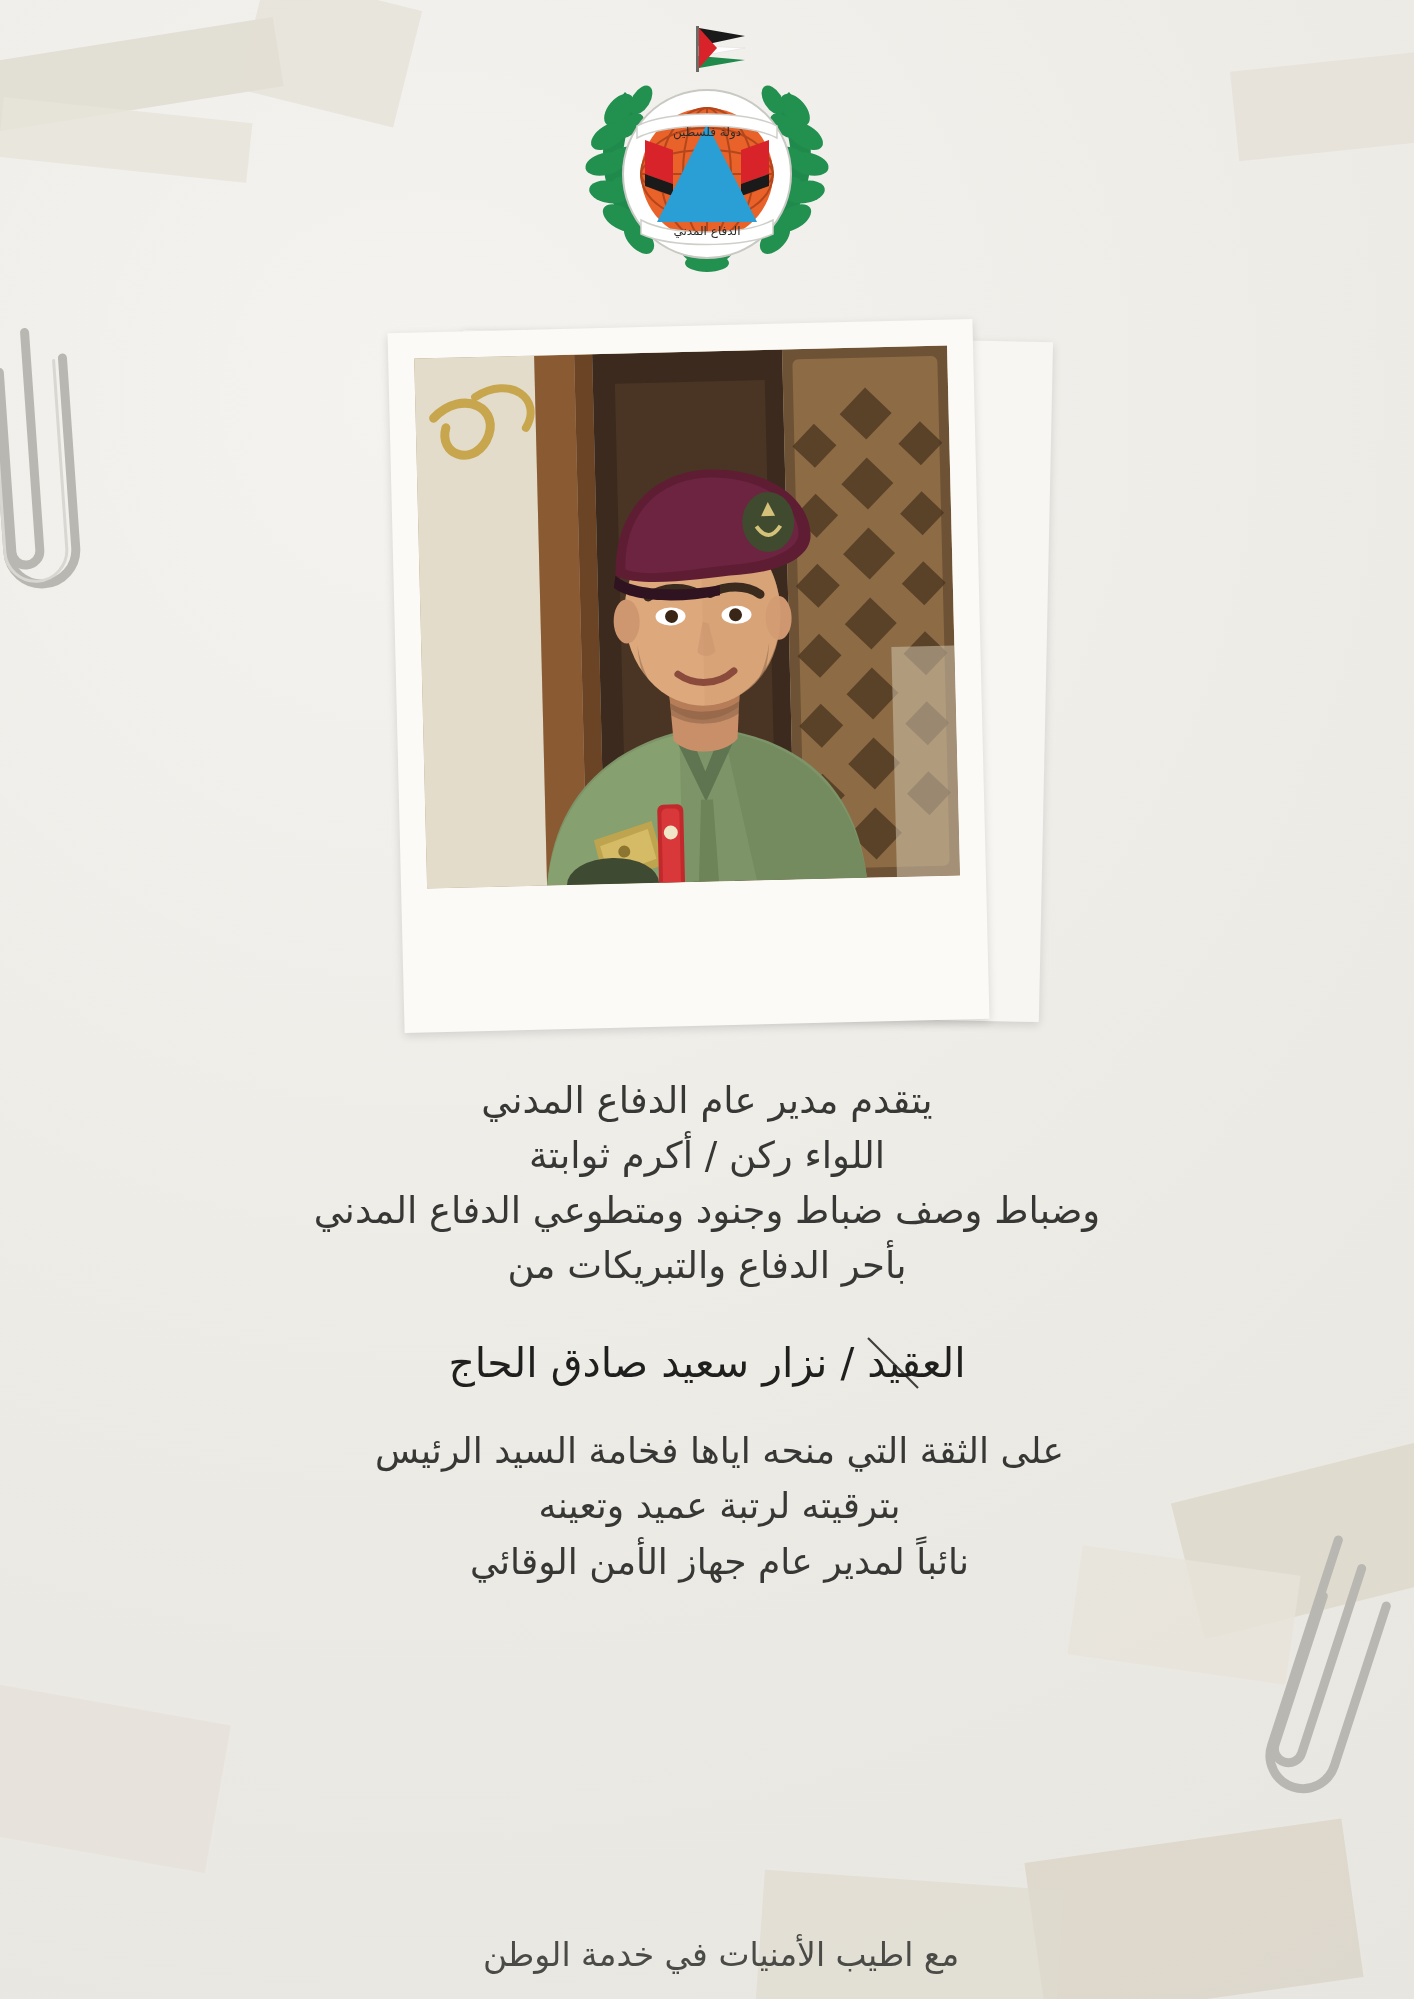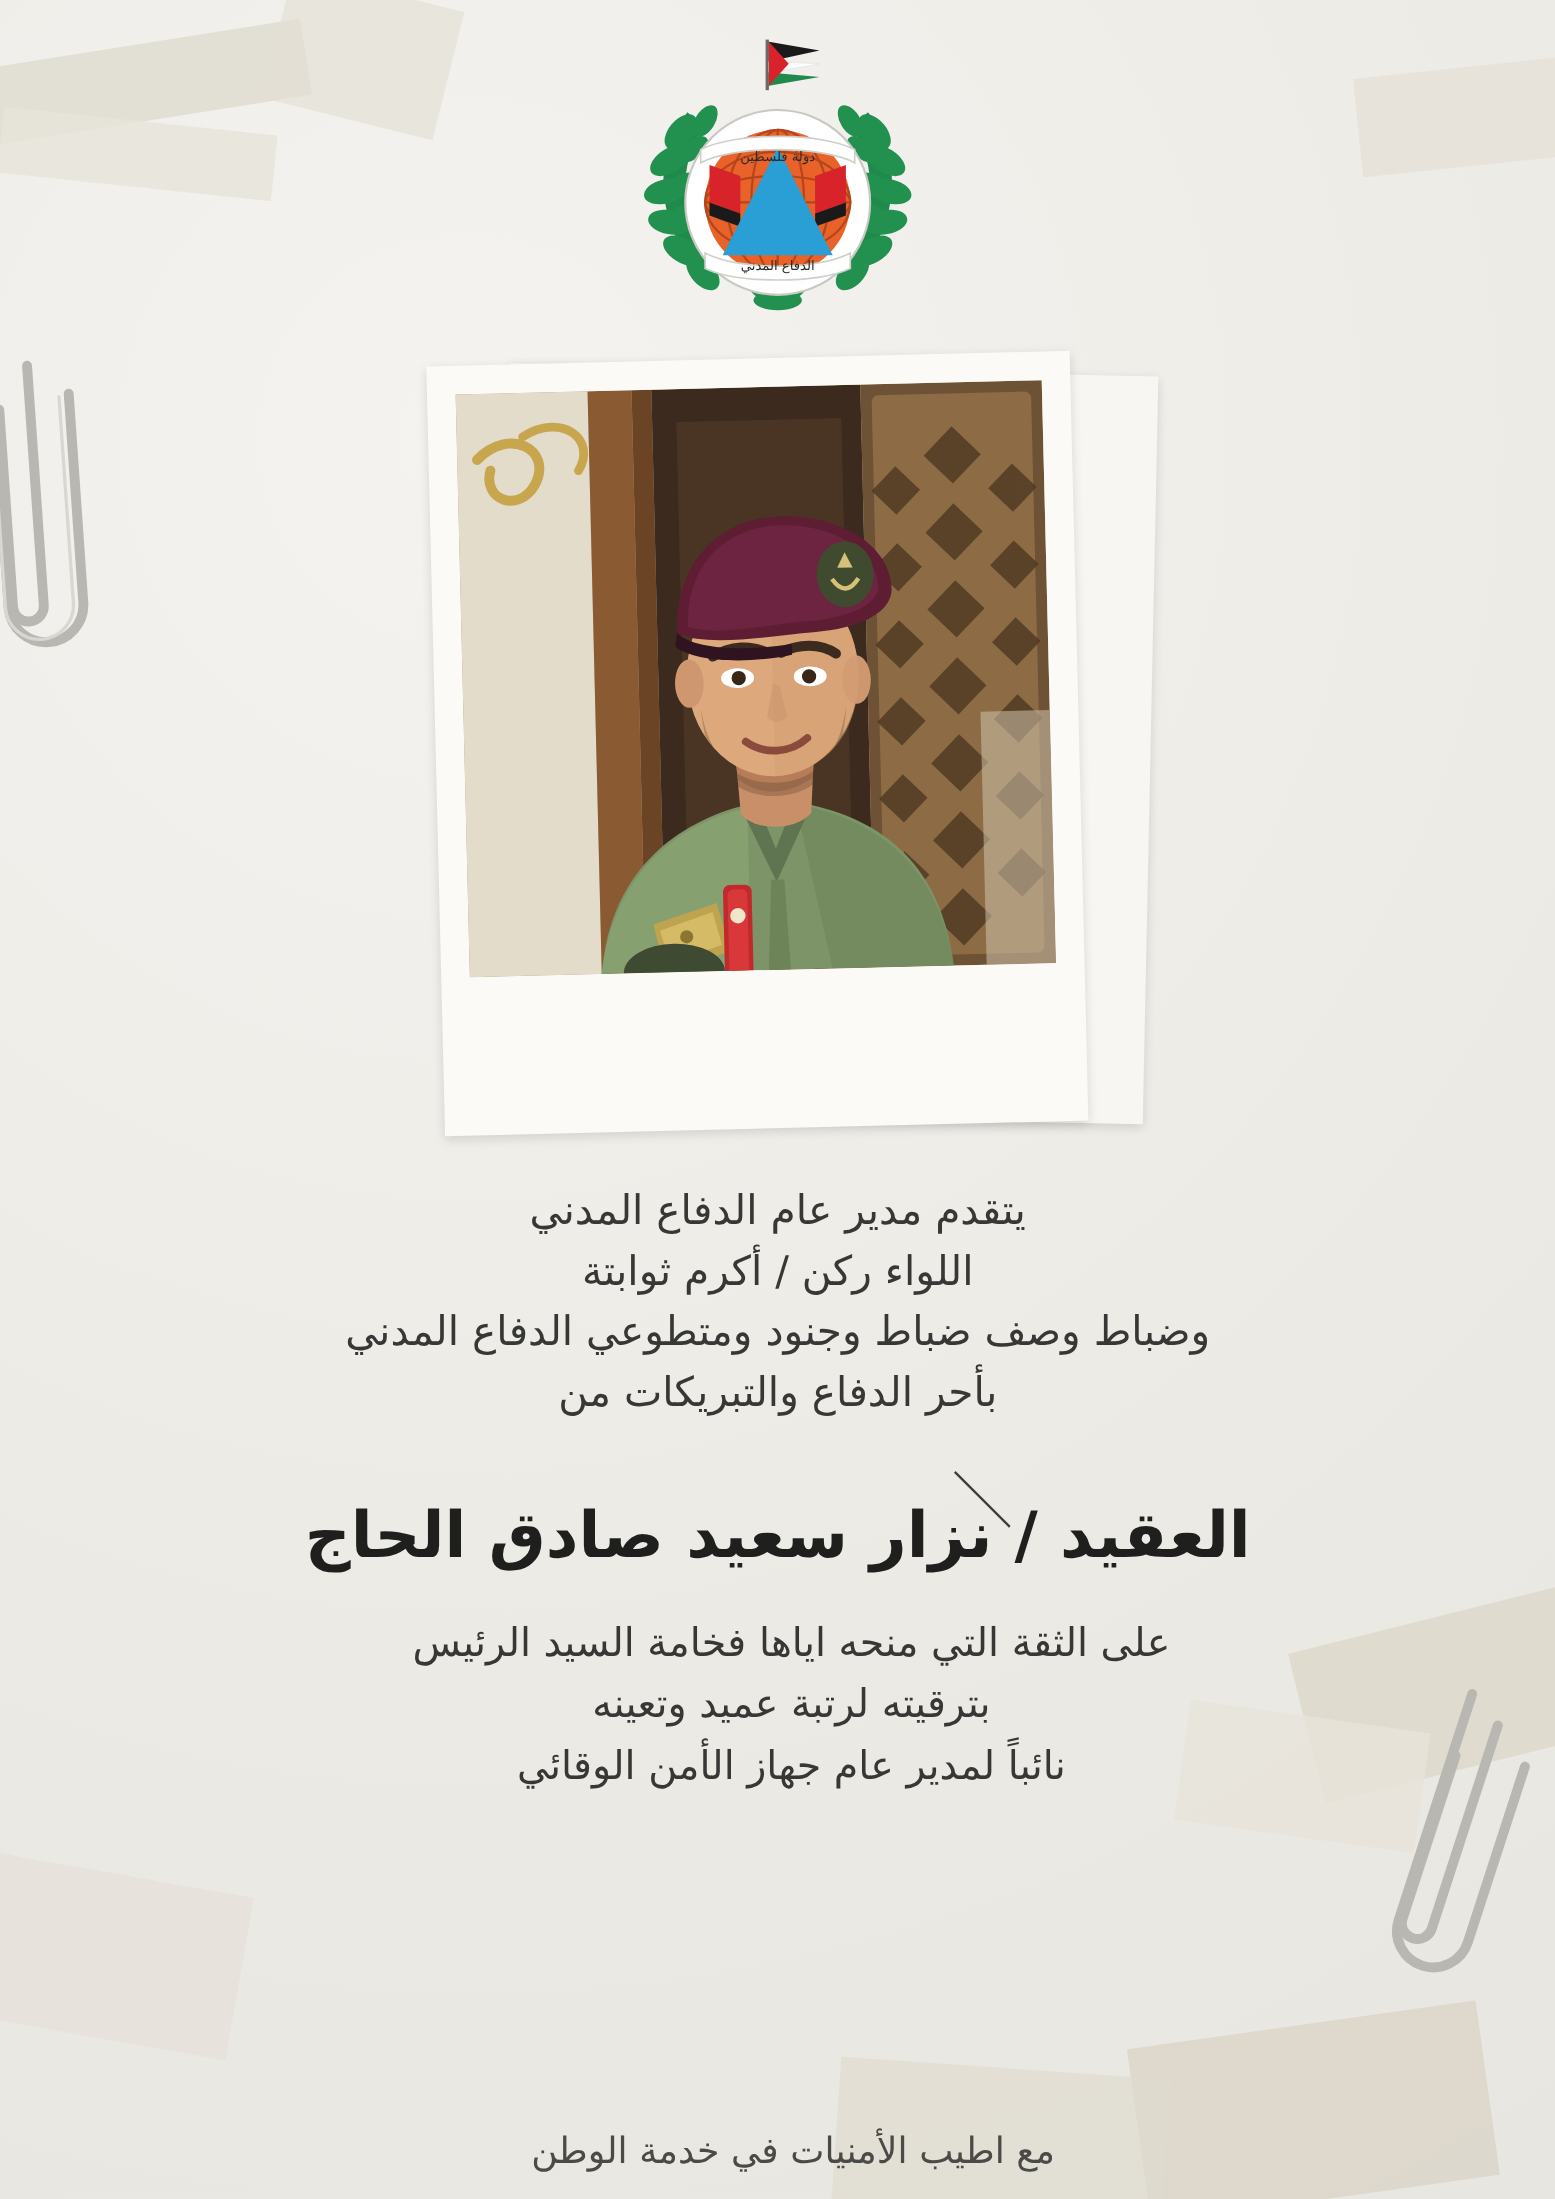--- a/index.html
+++ b/index.html
@@ -42,21 +42,21 @@
   .clip {
     position: absolute;
   }
   .clip.left  { left: -28px; top: 300px; transform: rotate(-4deg); }
   .clip.right { right: 10px; top: 1530px; transform: rotate(18deg); }
 
   
   .crest {
     position: absolute;
     left: 50%;
-    top: 24px;
+    top: 14px;
     transform: translateX(-50%);
     width: 280px;
     height: 270px;
   }
 
   
   .photo-stack {
     position: absolute;
     left: 396px;
     top: 326px;
@@ -112,23 +112,23 @@
     color: #373735;
     line-height: 1.38;
     letter-spacing: -.2px;
   }
   .intro { font-size: 37px; }
   .intro .l2 { margin-top: 4px; text-align: center; }
   .intro .l3 { margin-top: 4px; }
   .intro .l4 { margin-top: 4px; }
 
   .honoree {
-    font-size: 58px;
-    font-weight: 700;
-    margin-top: 64px;
+    font-size: 41px;
+    font-weight: 400;
+    margin-top: 44px;
     margin-bottom: 34px;
     color: #1f1f1e;
     letter-spacing: -1px;
   }
   .reason { font-size: 36px; padding-left: 25px; }
   .reason .r2, .reason .r3 { margin-top: 6px; }
 
   .footer {
     position: absolute;
     left: 0; right: 0;

